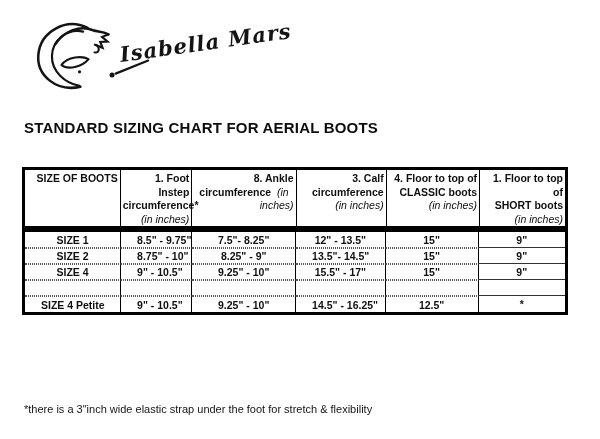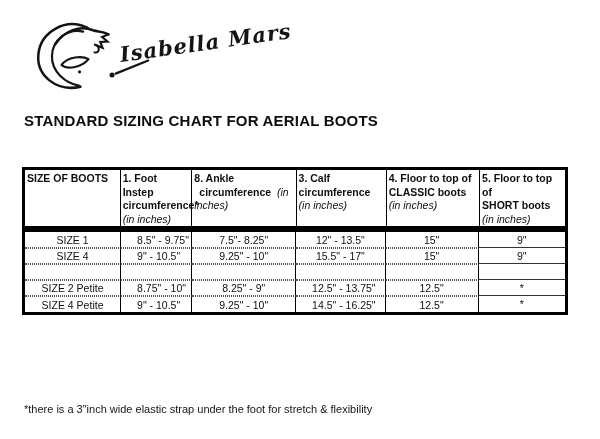--- a/index.html
+++ b/index.html
@@ -34,21 +34,21 @@
     color: #141414;
     transform: rotate(-8deg);
     transform-origin: left center;
     white-space: nowrap;
   }
 
   
   .title {
     position: absolute;
     left: 24px;
-    top: 112px;
+    top: 119px;
     font-size: 15px;
     font-weight: 700;
     letter-spacing: 0.2px;
     color: #0d0d0d;
     white-space: nowrap;
   }
 
   
   table { table-layout: fixed; }
   .col-size    { width: 17.8%; }
@@ -68,42 +68,42 @@
   }
   .header-table th {
     border: 1.5px solid #000;
     vertical-align: top;
     height: 50px;
     padding: 2px 2px 0 2px;
     font-size: 10.5px;
     line-height: 13.5px;
     font-weight: 700;
     color: #0f0f0f;
-    text-align: left;
+    text-align: right;
   }
   .hdr-sub { font-weight: 400; font-style: italic; }
   .hdr-justify {
     display: flex;
     justify-content: space-between;
     padding: 0 5px;
   }
 
   .body-table {
     position: absolute;
     left: 22px;
     top: 229px;
     width: 546px;
     border-collapse: separate;
     border-spacing: 0;
     border: 3px solid #000;
   }
   .body-table td {
     height: 16px;
     font-size: 10.5px;
-    font-weight: 400;
+    font-weight: 700;
     text-align: center;
     vertical-align: middle;
     color: #0f0f0f;
     border-right: 1.5px solid #000;
     border-top: 1px dotted #555;
     border-bottom: 1px dotted #555;
     padding: 1px 16px;
     white-space: nowrap;
   }
   .body-table tr:first-child td { border-top: none; }
@@ -177,21 +177,21 @@
         <div>3. Calf</div>
         <div>circumference</div>
         <div class="hdr-sub">(in inches)</div>
       </th>
       <th>
         <div>4. Floor to top of</div>
         <div>CLASSIC boots</div>
         <div class="hdr-sub">(in inches)</div>
       </th>
       <th>
-        <div>5. Floor to top of</div>
+        <div>1. Floor to top of</div>
         <div>SHORT boots</div>
         <div class="hdr-sub">(in inches)</div>
       </th>
     </tr>
   </tbody>
     </table>
 
   <table class="body-table">
     <colgroup>
       <col class="col-size">
@@ -204,44 +204,44 @@
     <tbody>
         <tr>
       <td>SIZE 1</td>
       <td>8.5" - 9.75"</td>
       <td>7.5"- 8.25"</td>
       <td>12" - 13.5"</td>
       <td>15"</td>
       <td>9"</td>
     </tr>
     <tr>
+      <td>SIZE 2</td>
+      <td>8.75" - 10"</td>
+      <td>8.25" - 9"</td>
+      <td>13.5"- 14.5"</td>
+      <td>15"</td>
+      <td>9"</td>
+    </tr>
+    <tr>
       <td>SIZE 4</td>
       <td>9" - 10.5"</td>
       <td>9.25" - 10"</td>
       <td>15.5" - 17"</td>
       <td>15"</td>
       <td>9"</td>
     </tr>
     <tr>
       <td></td>
       <td></td>
       <td></td>
       <td></td>
       <td></td>
       <td></td>
     </tr>
     <tr>
-      <td>SIZE 2 Petite</td>
-      <td>8.75" - 10"</td>
-      <td>8.25" - 9"</td>
-      <td>12.5" - 13.75"</td>
-      <td>12.5"</td>
-      <td>*</td>
-    </tr>
-    <tr>
       <td>SIZE 4 Petite</td>
       <td>9" - 10.5"</td>
       <td>9.25" - 10"</td>
       <td>14.5" - 16.25"</td>
       <td>12.5"</td>
       <td>*</td>
     </tr>
   </tbody>
     </table>
 

